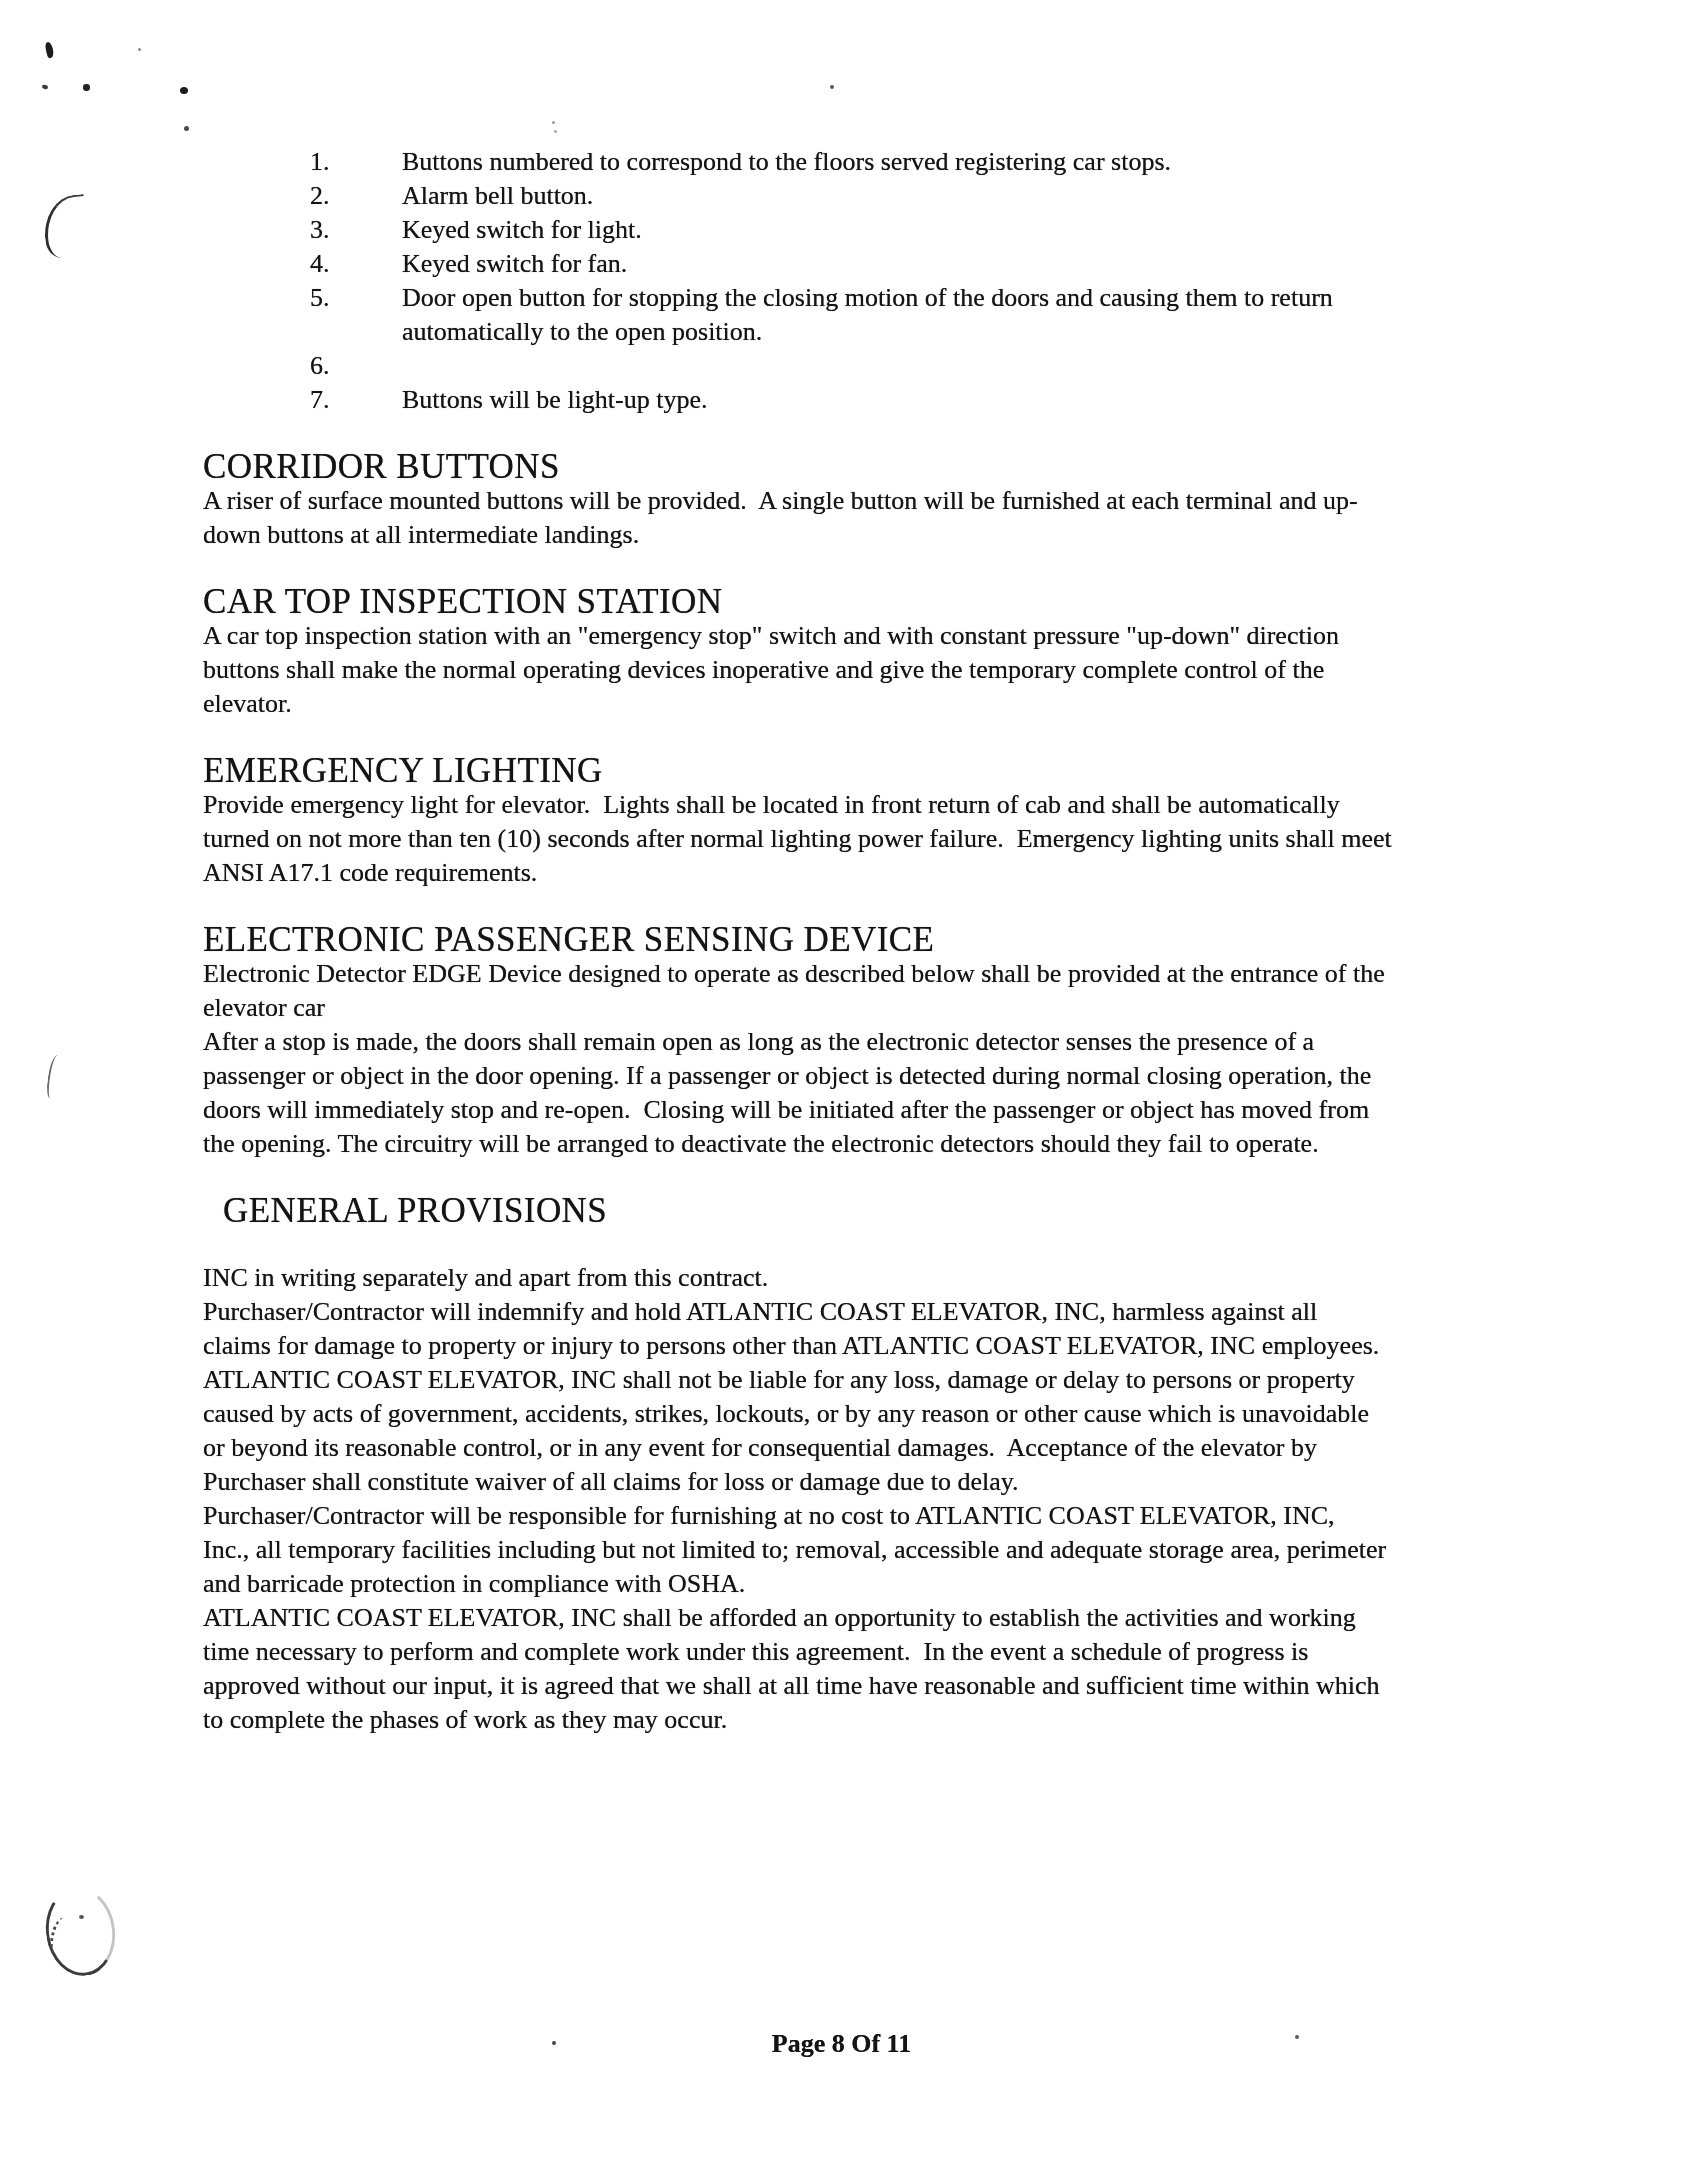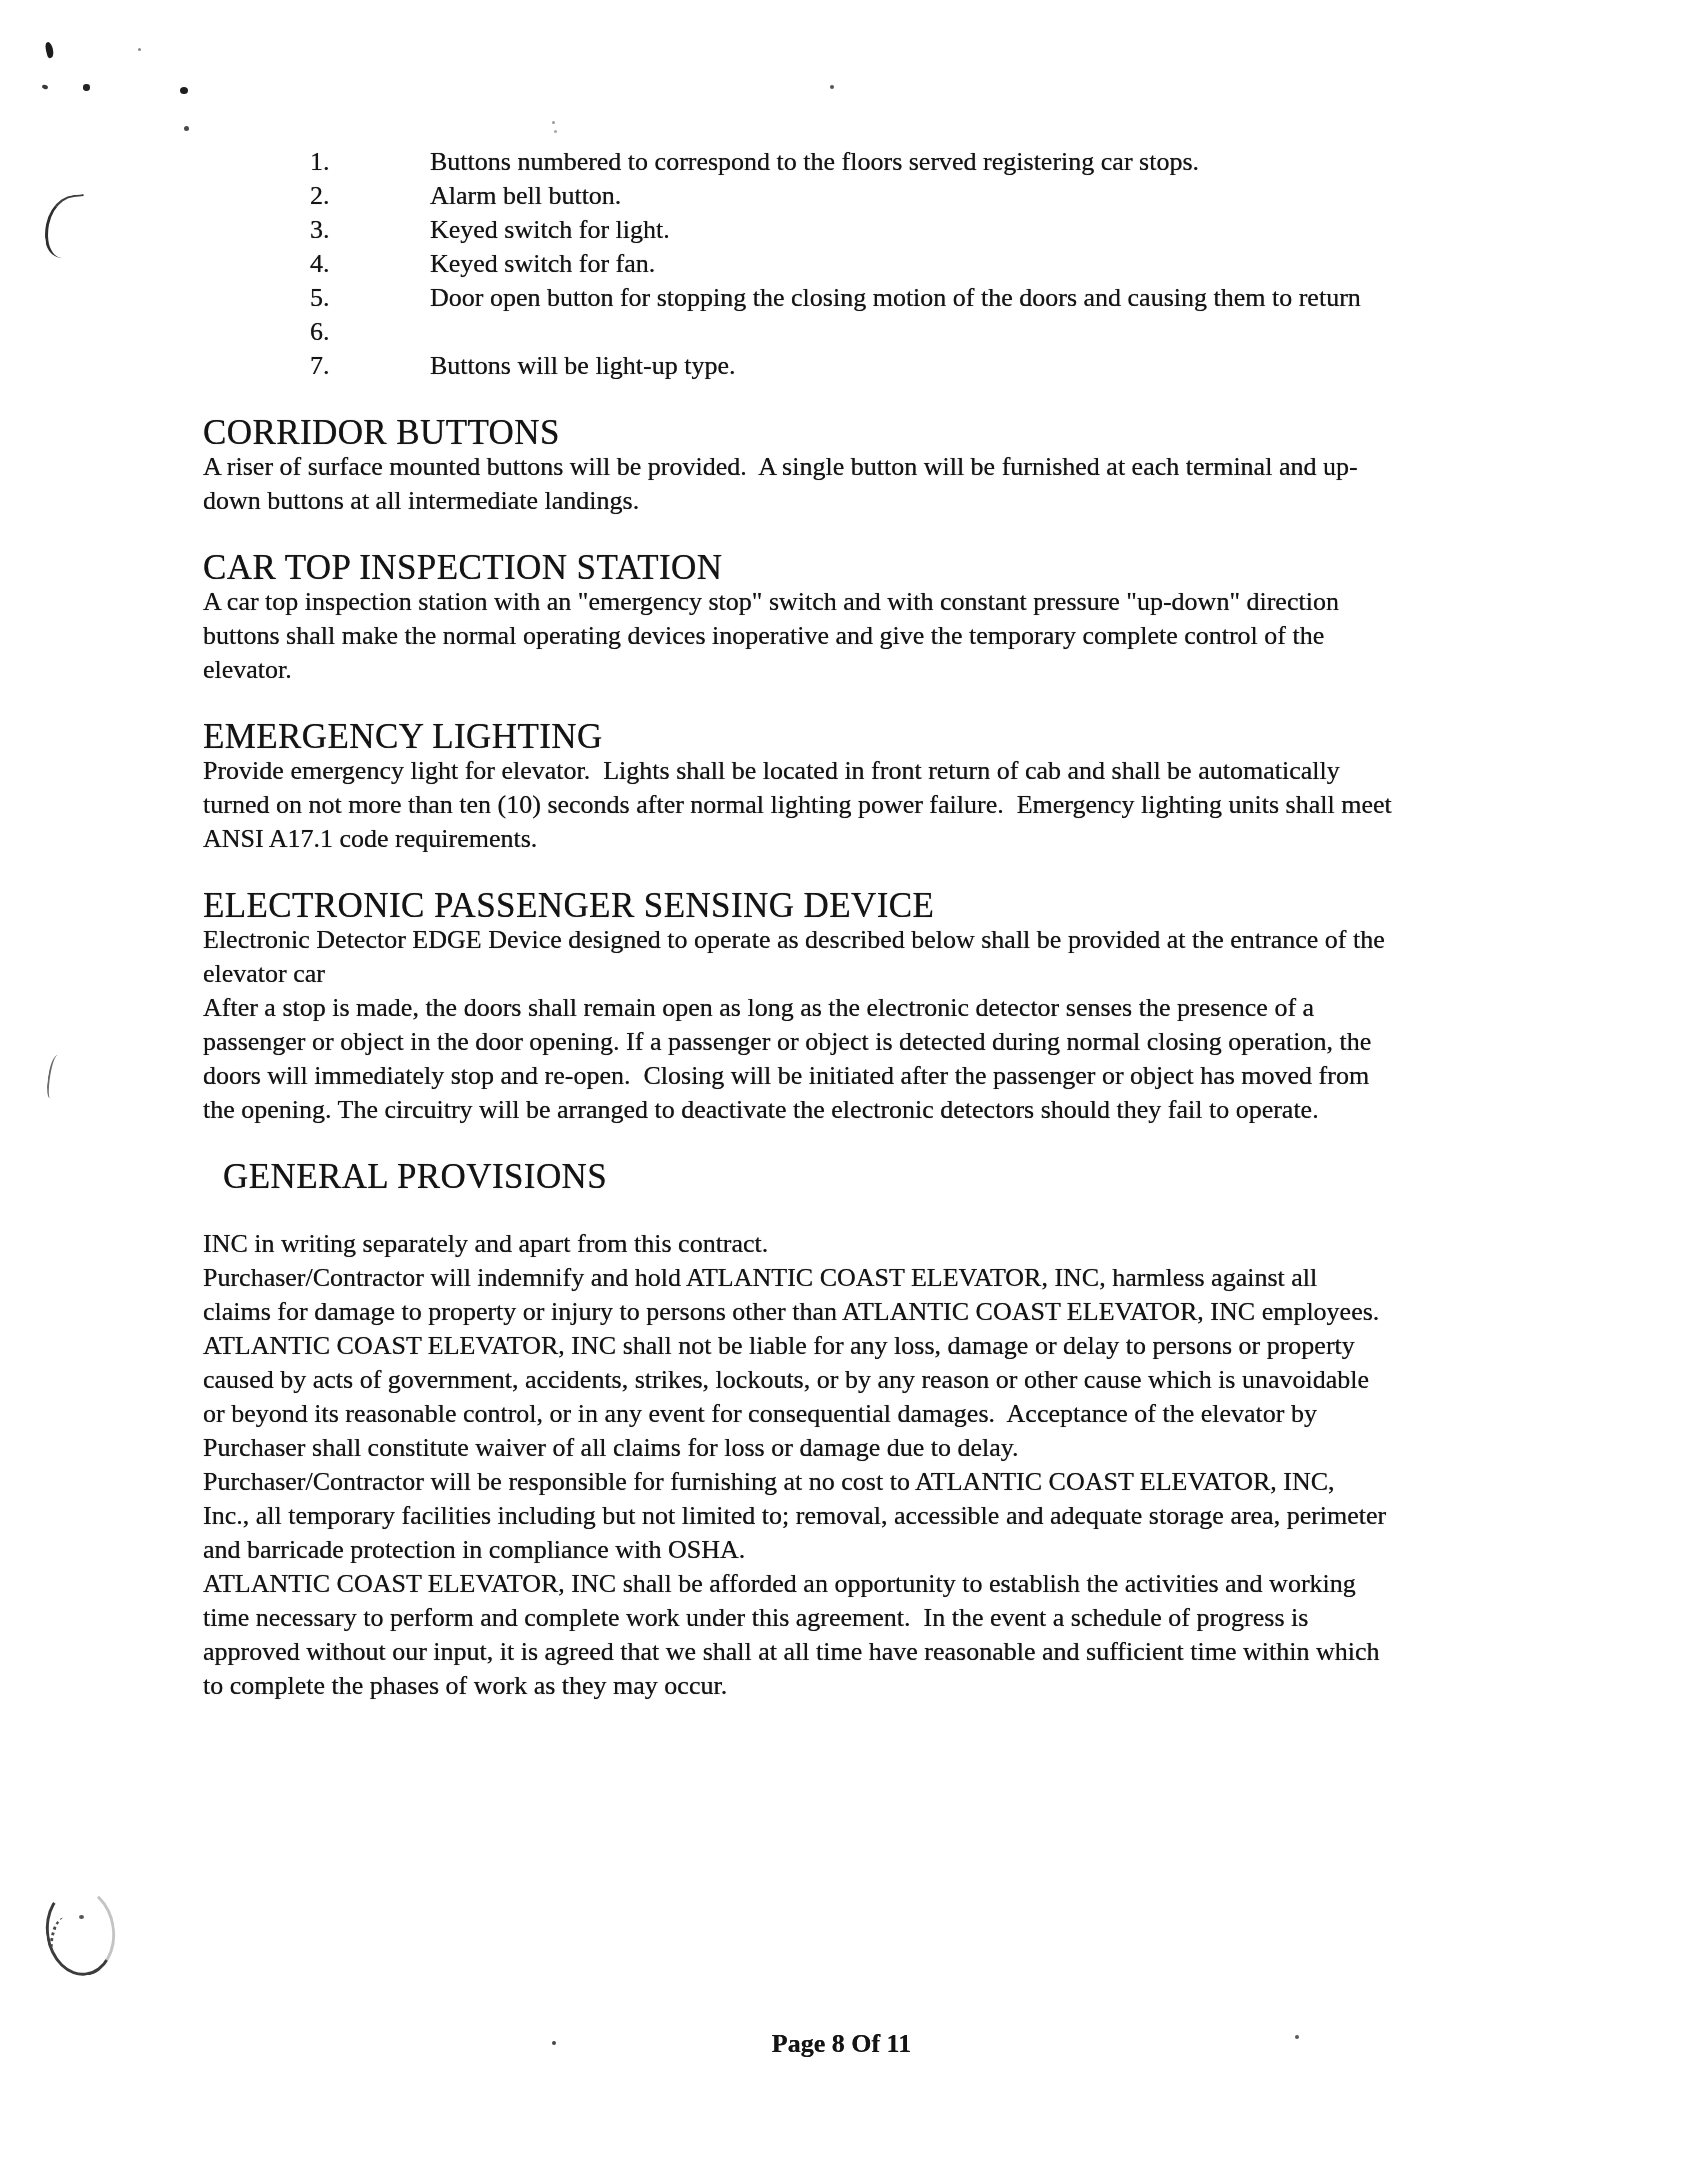--- a/index.html
+++ b/index.html
@@ -34,21 +34,21 @@
     height: 34px;
   }
   
   .lrow { display: flex; }
   .lnum {
     margin-left: 107px;
     width: 92px;
     flex: 0 0 92px;
     white-space: pre;
   }
-  .ltext { flex: 1 1 auto; min-width: 0; margin-left: 28px; }
+  .ltext { flex: 1 1 auto; min-width: 0; }
   
   .sec { margin-top: 33px; }
   .heading {
     font-size: 35px;
     letter-spacing: 0.4px;
     white-space: pre;
     height: 34px;
   }
   .para + .para { }
   .sec.heading-gap .heading { margin-bottom: 33px; margin-left: 20px; }
@@ -155,20 +155,21 @@
         <div class="lrow">
           <span class="lnum tline">4.</span>
           <span class="ltext">
             <div class="tline">Keyed switch for fan.</div>
           </span>
         </div>
         <div class="lrow">
           <span class="lnum tline">5.</span>
           <span class="ltext">
             <div class="tline">Door open button for stopping the closing motion of the doors and causing them to return</div>
+            <div class="tline">automatically to the open position.</div>
           </span>
         </div>
         <div class="lrow">
           <span class="lnum tline">6.</span>
         </div>
         <div class="lrow">
           <span class="lnum tline">7.</span>
           <span class="ltext">
             <div class="tline">Buttons will be light-up type.</div>
           </span>

